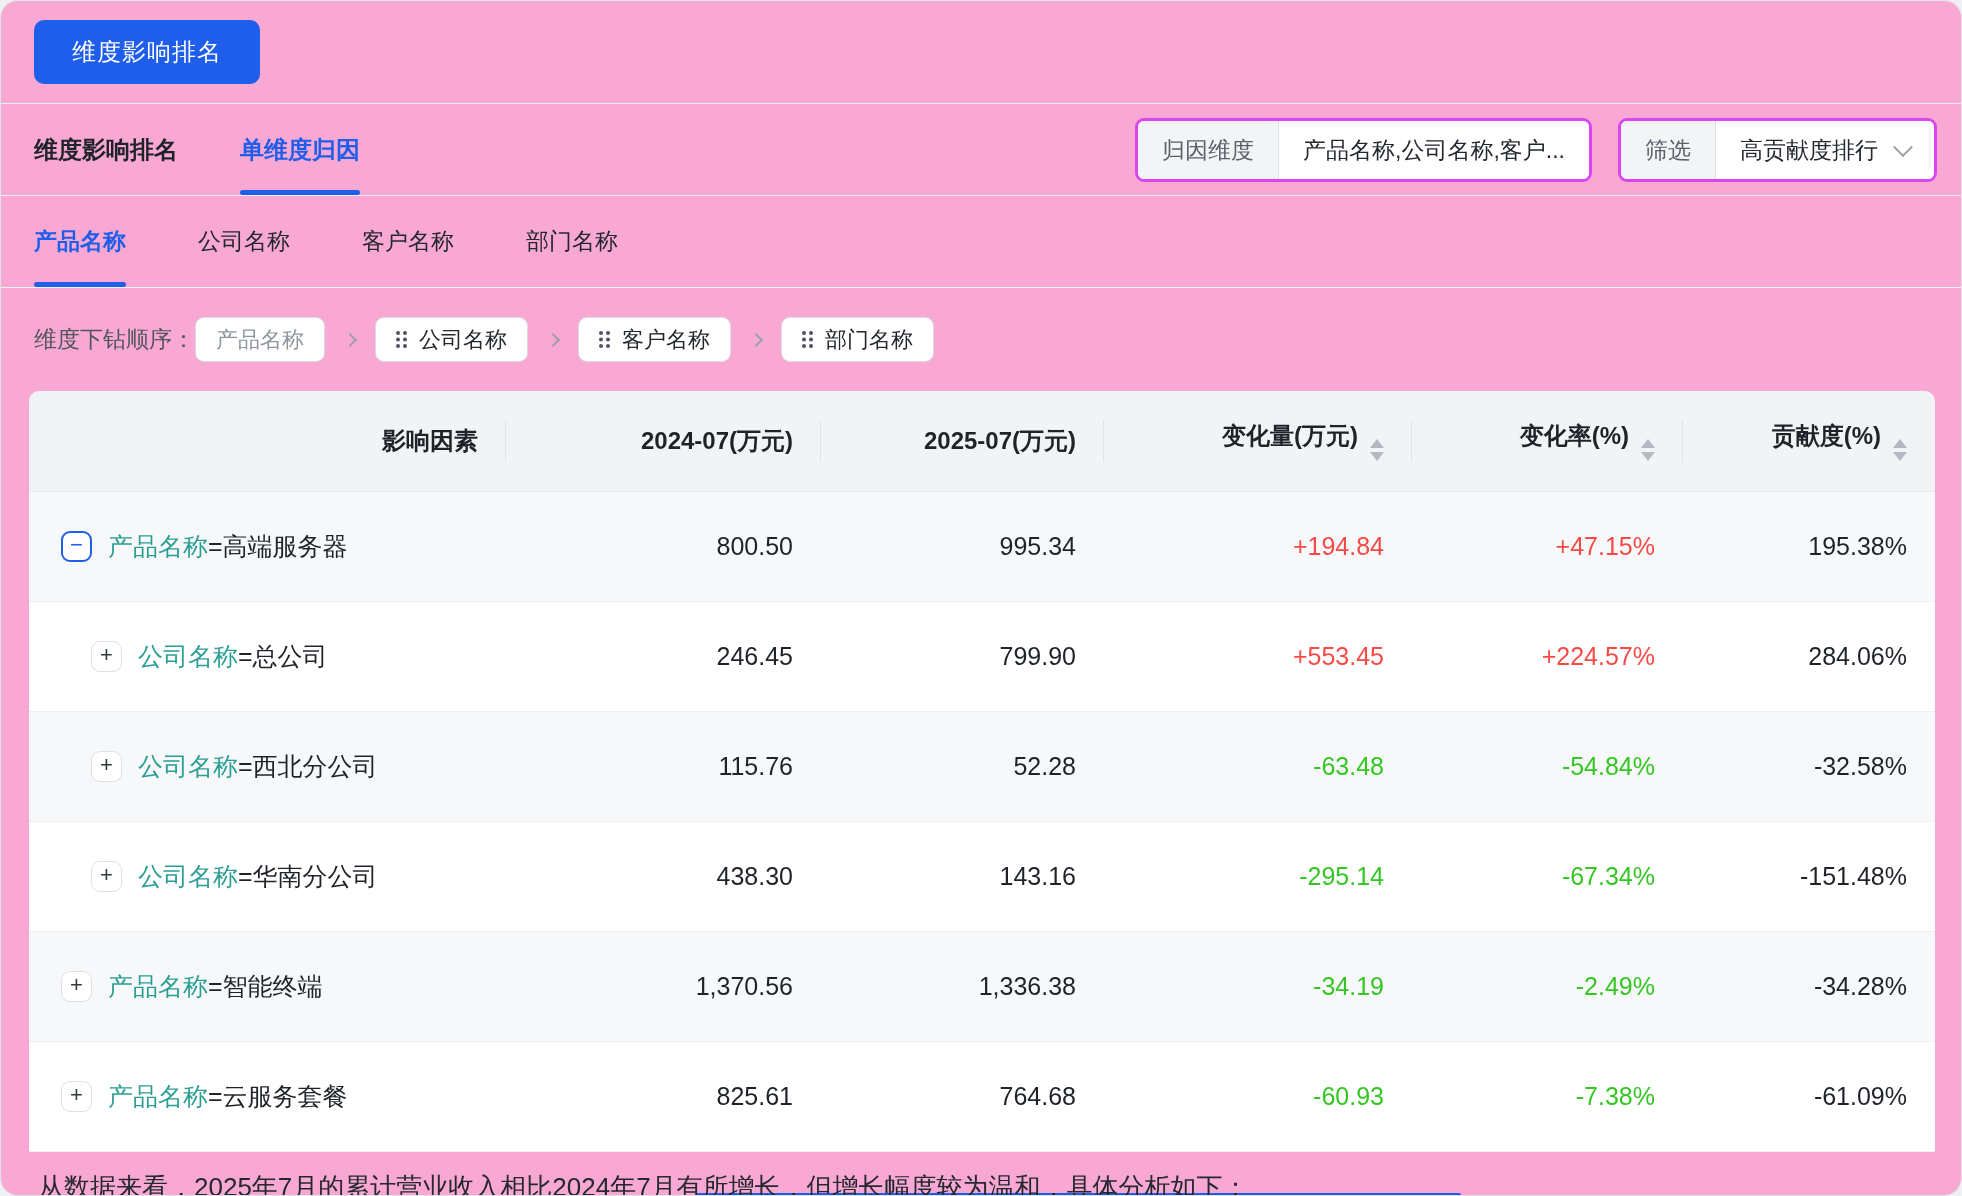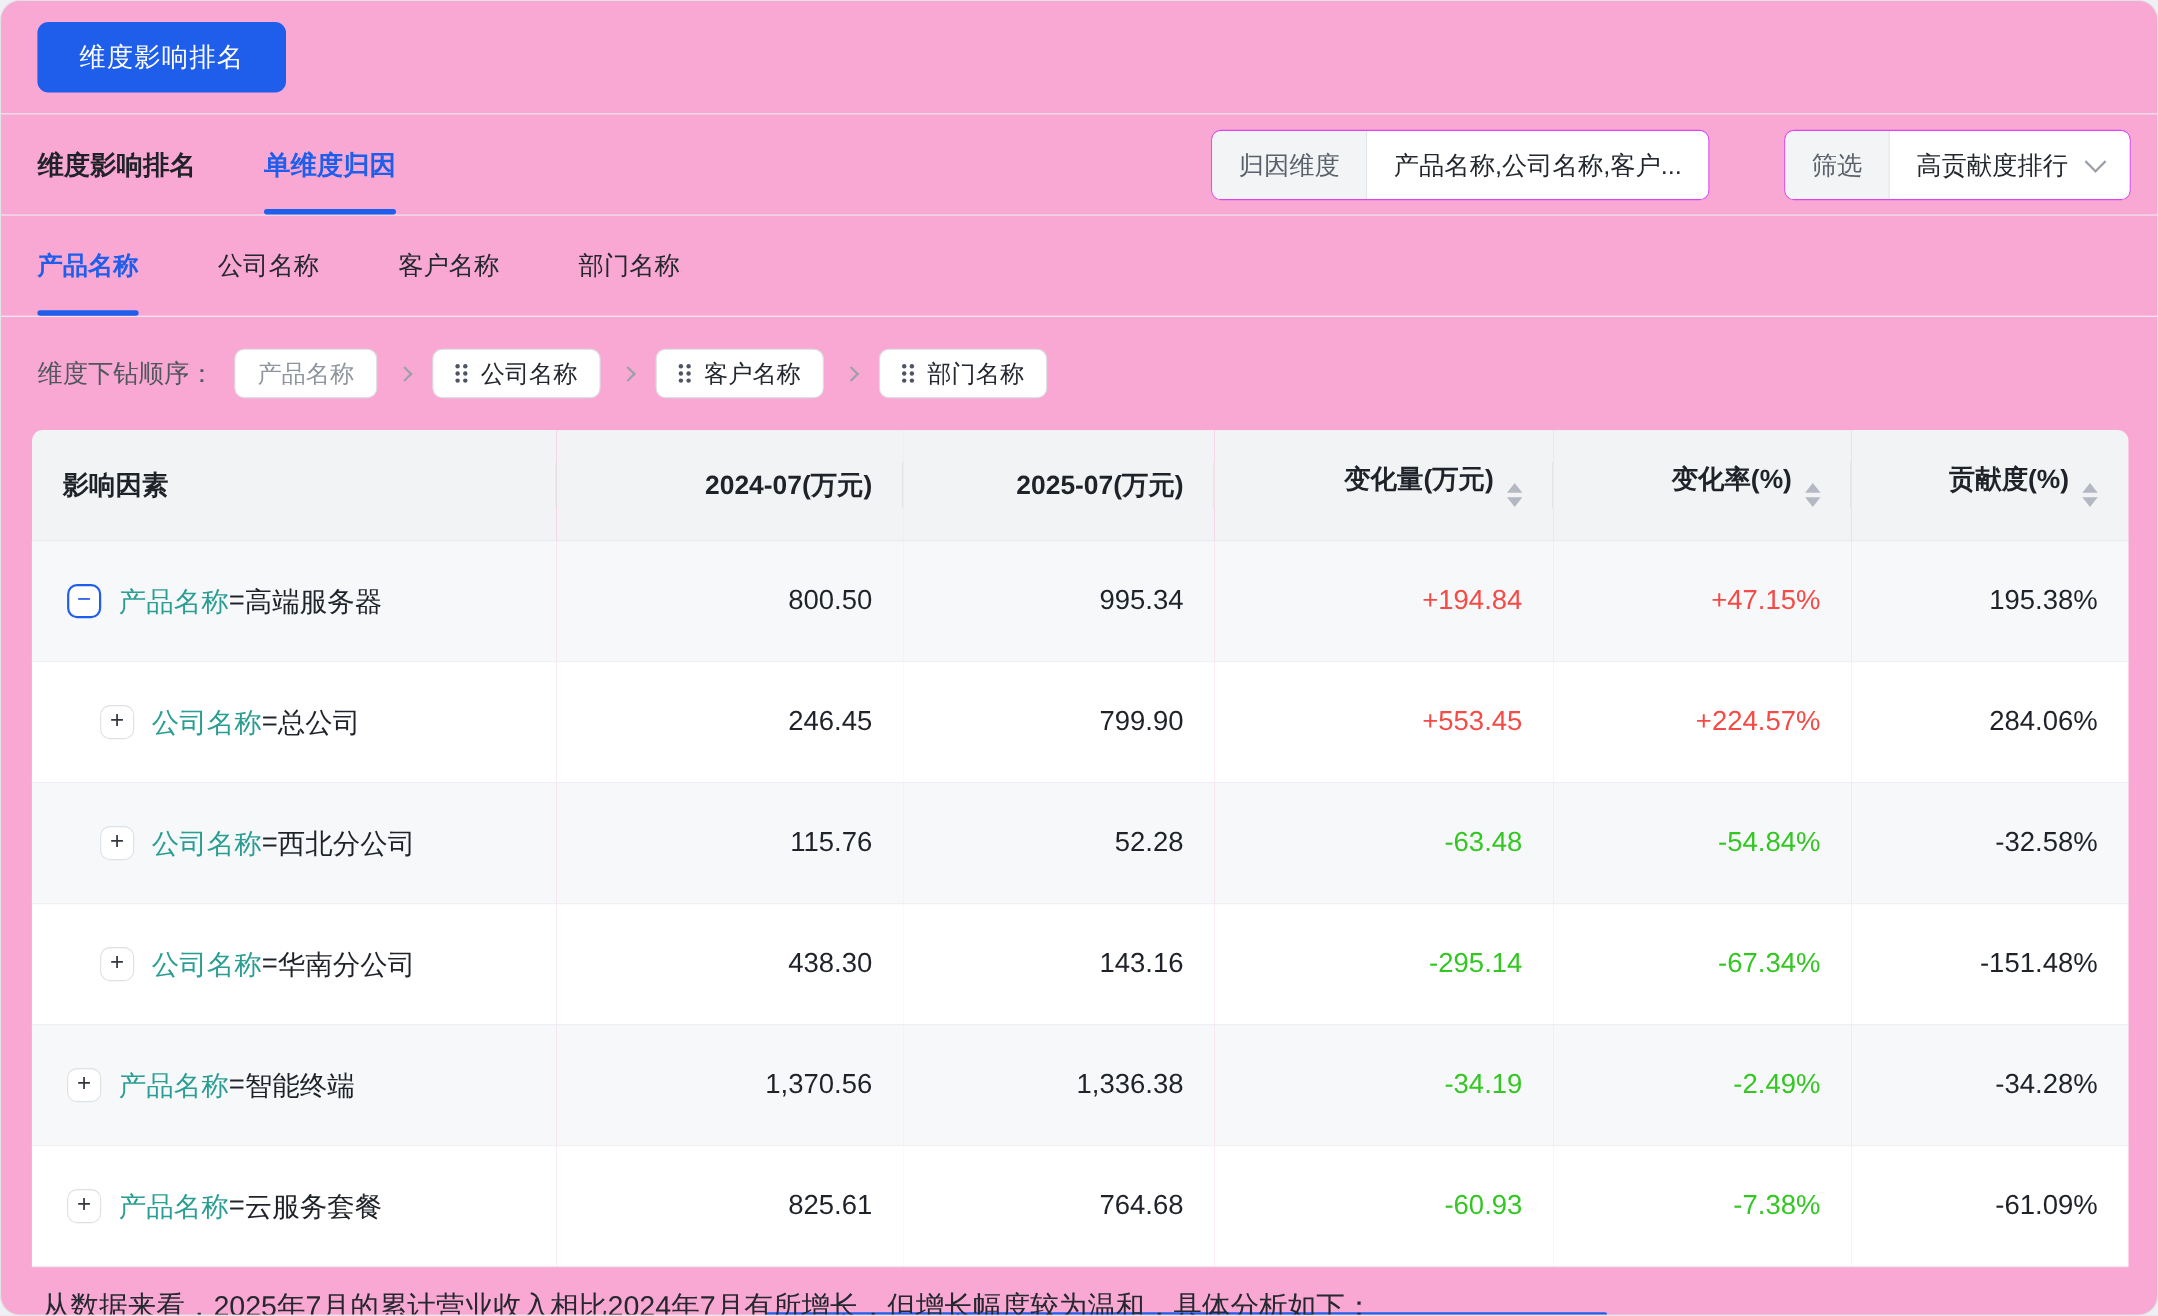--- a/index.html
+++ b/index.html
@@ -23,42 +23,42 @@
   
   .barB{ height:92px; position:relative; display:flex; align-items:stretch;
          padding-left:33px; border-bottom:1px solid #ecedf0; }
   .tab{ position:relative; display:flex; align-items:center; margin-right:62px;
         font-size:24px; font-weight:600; color:#1f2329; cursor:pointer; }
   .tab.active{ color:var(--accent); }
   .tab .underline{ position:absolute; left:0; right:0; bottom:0; height:5px;
         background:var(--accent); border-radius:3px; }
 
   .controls{ position:absolute; right:24px; top:14px; height:64px; display:flex; gap:26px; }
-  .ctl-group{ display:flex; align-items:stretch; border:1px solid #d946ef;
-        border-radius:9px; overflow:hidden; background:#fff;margin-left:42px; }
+  .ctl-group{ display:flex; align-items:stretch; border:3px solid #d946ef;
+        border-radius:9px; overflow:hidden; background:#fff; }
   .ctl-label{ background:#f3f4f6; color:#5b616b; font-size:23px; display:flex;
         align-items:center; padding:0 24px; border-right:1px solid #dee1e6; }
   .ctl-value{ display:flex; align-items:center; padding:0 24px; font-size:23px;
         color:#23272e; background:#fff; cursor:pointer; }
   .chev-down{ width:14px; height:14px; border-right:2px solid #9aa0a8;
         border-bottom:2px solid #9aa0a8; transform:rotate(45deg) translate(-2px,-2px);
         margin-left:18px; }
 
   
   .barC{ height:92px; display:flex; align-items:stretch; padding-left:33px;
          border-bottom:1px solid #f2f3f5; }
   .subtab{ position:relative; display:flex; align-items:center; margin-right:72px;
         font-size:23px; font-weight:500; color:#23272e; cursor:pointer; }
   .subtab.active{ color:var(--accent); font-weight:700; }
   .subtab .underline{ position:absolute; left:0; right:0; bottom:0; height:5px;
         background:var(--accent); border-radius:3px; }
 
   
   .barD{ height:103px; display:flex; align-items:center; padding-left:33px; }
-  .dd-label{ font-size:23px; color:#51565d; margin-right:18px; }
+  .dd-label{ font-size:23px; color:#51565d; }
   .chip{ display:flex; align-items:center; height:45px; padding:0 20px;
         border:1px solid #dadde2; border-radius:9px; background:#fff;
         font-size:22px; color:#23272e; cursor:grab; }
   .chip.muted{ color:#8f959e; cursor:default; }
   .dots{ position:relative; width:11px; height:17px; margin-right:12px; }
   .dots::before{ content:""; position:absolute; top:0; left:0; width:4px; height:4px;
         border-radius:50%; background:#4e5463;
         box-shadow:0 6.5px 0 #4e5463, 0 13px 0 #4e5463,
                    7px 0 0 #4e5463, 7px 6.5px 0 #4e5463, 7px 13px 0 #4e5463; }
   .chip-sep{ width:10px; height:10px; border-top:2px solid #9aa0a8;
@@ -66,21 +66,21 @@
 
   
   .table-wrap{ margin:0 28px; }
   table{ width:1906px; border-collapse:collapse; table-layout:fixed; }
   col.c1{width:477px} col.c2{width:315px} col.c3{width:283px}
   col.c4{width:308px} col.c5{width:271px} col.c6{width:252px}
 
   thead th{ height:100px; background:#f2f3f5; font-size:24px; font-weight:600;
         color:#1f2329; text-align:right; padding:0 28px 0 0; position:relative;
         border-bottom:1px solid #e8eaed; }
-  thead th:first-child{ text-align:left; padding-left:28px; border-radius:10px 0 0 0; }
+  thead th:first-child{ text-align:right; padding-left:28px; border-radius:10px 0 0 0; }
   thead th:last-child{ border-radius:0 10px 0 0; }
   thead th:not(:last-child)::after{ content:""; position:absolute; right:0; top:29px;
         width:1px; height:42px; background:#e1e3e7; }
   th.sortable{ cursor:pointer; }
   .sort{ display:inline-flex; flex-direction:column; gap:4px; margin-left:12px;
         vertical-align:-4px; }
   .sort i{ width:0; height:0; border-left:7px solid transparent; border-right:7px solid transparent; }
   .sort .up{ border-bottom:9px solid #b3b8c2; }
   .sort .down{ border-top:9px solid #b3b8c2; }
 

